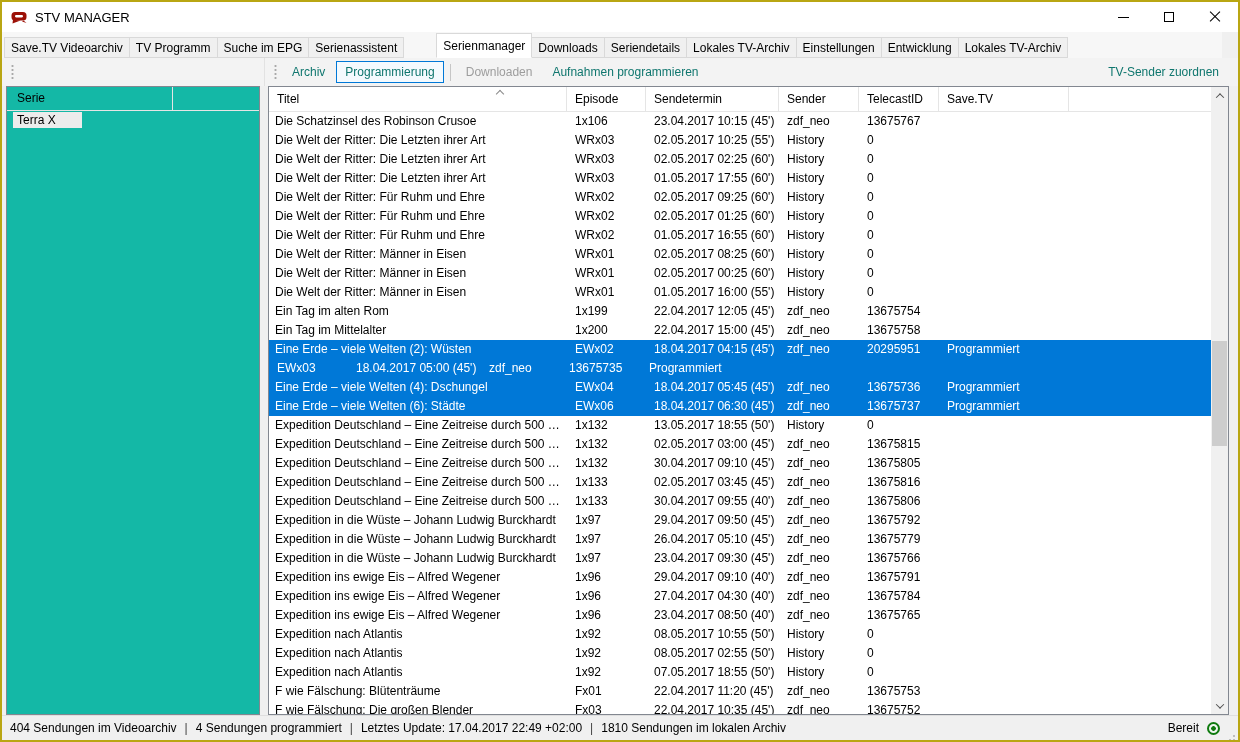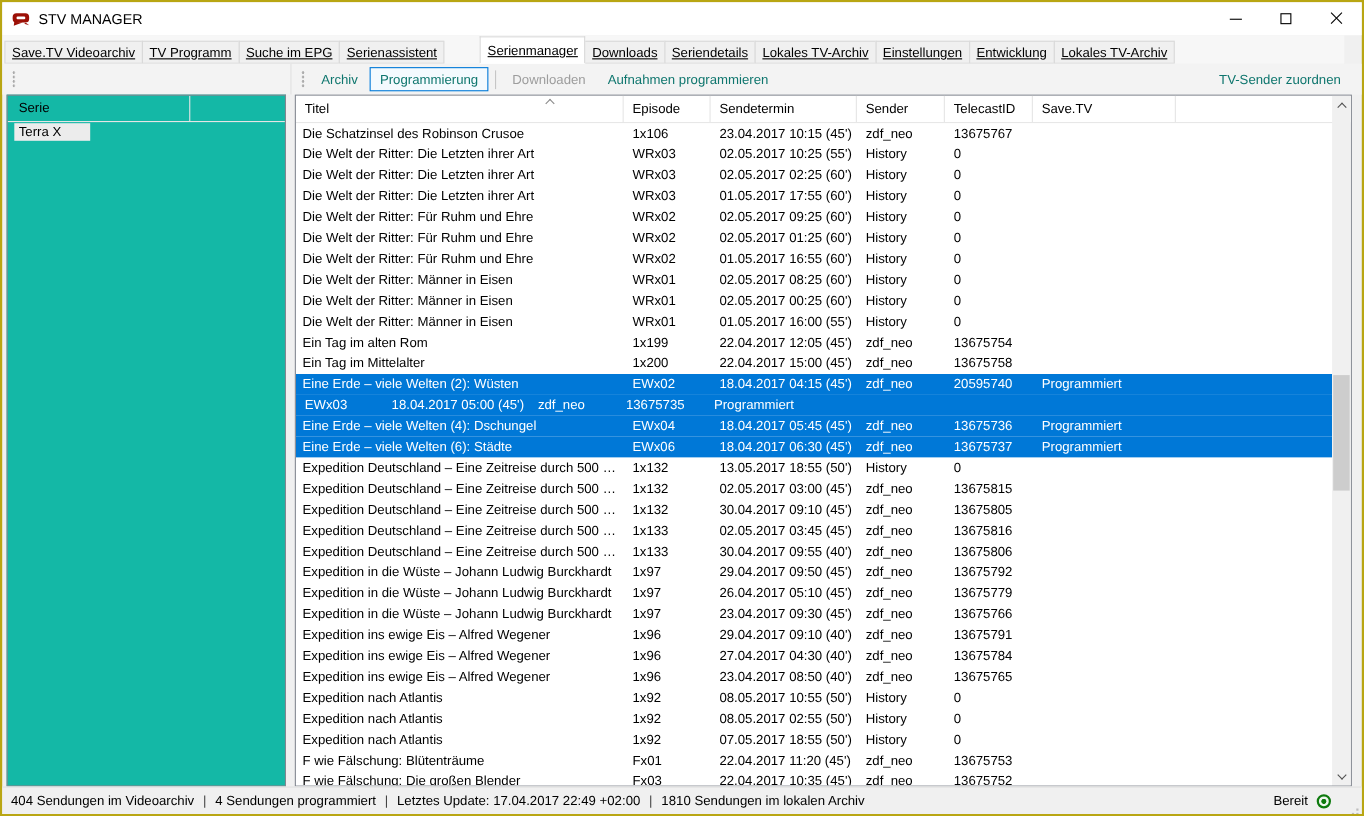--- a/index.html
+++ b/index.html
@@ -33,21 +33,21 @@
   .glyph-close::before, .glyph-close::after {
     content:""; position:absolute; left:-1px; top:5px; width:14px; height:1px; background:#000;
   }
   .glyph-close::before { transform:rotate(45deg); }
   .glyph-close::after  { transform:rotate(-45deg); }
 
   
   .tabbar {
     position:absolute; top:30px; left:0; right:16px; height:26px;
     background:#f7f7f7; display:flex; align-items:flex-end; padding-left:2px;
-    overflow:hidden; white-space:nowrap;text-decoration:underline;
+    overflow:hidden; white-space:nowrap;
   }
   .tab {
     height:21px; line-height:20px; padding:0 6px;
     background:#f0f0f0; border:1px solid #d9d9d9;
     color:#000; flex:0 0 auto; cursor:default;
   }
   .tab + .tab { margin-left:-1px; }
   .tab.active {
     height:25px; line-height:24px; background:#fff; position:relative; z-index:2;
     border-bottom:1px solid #fff;
@@ -140,21 +140,21 @@
   .sb-thumb { position:absolute; left:1px; top:254px; width:15px; height:105px; background:#cdcdcd; }
 
   
   .statusbar {
     position:absolute; left:0; right:0; bottom:0; height:25px;
     background:#f0f0f0; border-top:1px solid #dfdfdf;
     display:flex; align-items:center; font-size:12px;
   }
   .sb-left { padding-left:8px; display:flex; align-items:flex-end; white-space:nowrap; }
   .sb-sep { color:#444; margin:0 8px; }
-  .sb-right { margin-left:auto; display:flex; align-items:center; margin-right:28px; }
+  .sb-right { margin-left:auto; display:flex; align-items:center; margin-right:18px; }
   .ready-icon {
     width:13px; height:13px; border-radius:50%;
     border:2px solid var(--status-green,#0e7a0e);
     background: radial-gradient(circle, var(--status-green,#0e7a0e) 0 2px, #eef6ee 2.6px);
     margin-left:8px; display:block;
   }
   .resize-grip {
     position:absolute; right:3px; bottom:3px; width:2px; height:2px;
     background:#bdbdbd;
     box-shadow: -4px 4px 0 #bdbdbd, 0 4px 0 #bdbdbd,
@@ -331,21 +331,21 @@
           <div class="tcell c2">22.04.2017 15:00 (45')</div>
           <div class="tcell c3">zdf_neo</div>
           <div class="tcell c4">13675758</div>
           <div class="tcell c5"></div>
         </div>
         <div class="trow selected">
           <div class="tcell c0">Eine Erde – viele Welten (2): Wüsten</div>
           <div class="tcell c1">EWx02</div>
           <div class="tcell c2">18.04.2017 04:15 (45')</div>
           <div class="tcell c3">zdf_neo</div>
-          <div class="tcell c4">20595740</div>
+          <div class="tcell c4">20295951</div>
           <div class="tcell c5">Programmiert</div>
         </div>
         <div class="trow selected">
           <div class="tcell c1">EWx03</div>
           <div class="tcell c2">18.04.2017 05:00 (45')</div>
           <div class="tcell c3">zdf_neo</div>
           <div class="tcell c4">13675735</div>
           <div class="tcell c5">Programmiert</div>
         </div>
         <div class="trow selected">

